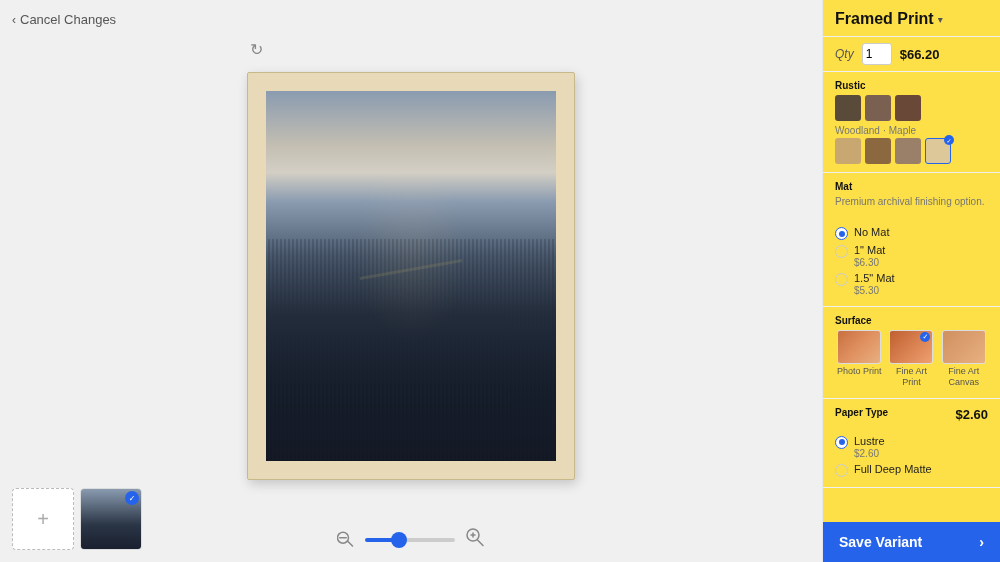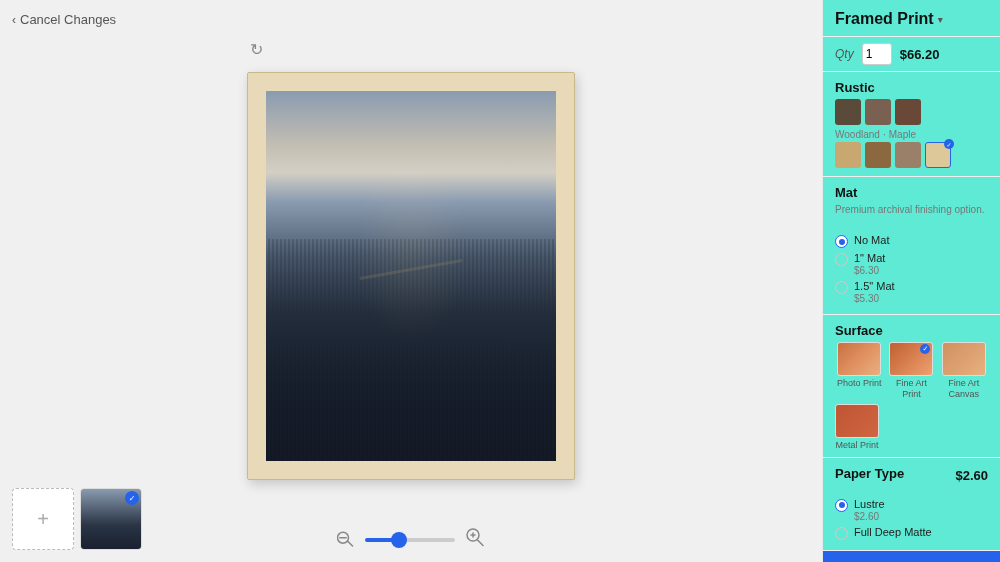--- a/index.html
+++ b/index.html
@@ -230,21 +230,21 @@
 
     .thumb-badge::after {
       content: '✓';
       color: white;
       font-size: 8px;
     }
 
     
     .right-panel {
       width: 178px;
-      background: #5eead4;
+      background: #fde047;
       border-left: 1px solid #e5e7eb;
       display: flex;
       flex-direction: column;
       overflow-y: auto;
     }
 
     
     .rp-title-bar {
       display: flex;
       align-items: center;
@@ -294,21 +294,21 @@
       color: #111;
     }
 
     
     .rp-section {
       padding: 8px 12px 6px;
       border-bottom: 1px solid #f0f0f0;
     }
 
     .rp-section-title {
-      font-size: 13px;
+      font-size: 10px;
       font-weight: 600;
       color: #111;
       margin-bottom: 4px;
     }
 
     .rp-section-subtitle {
       font-size: 10px;
       color: #777;
       margin-bottom: 19px;
     }
@@ -623,27 +623,20 @@
       <div class="surface-item">
         <div class="surface-thumb fine-art-print-thumb selected"></div>
         <span class="surface-label">Fine Art Print</span>
       </div>
 
       <div class="surface-item">
         <div class="surface-thumb fine-art-canvas-thumb"></div>
         <span class="surface-label">Fine Art Canvas</span>
       </div>
     </div>
-    <div class="surface-row-2">
-
-      <div class="surface-item">
-        <div class="surface-thumb metal-print-thumb"></div>
-        <span class="surface-label">Metal Print</span>
-      </div>
-    </div>
   </div>
 
   <div class="rp-section">
     <div class="rp-paper-header">
       <span class="rp-section-title">Paper Type</span>
       <span class="rp-price">$2.60</span>
     </div>
     <div class="radio-option">
       <div class="radio-circle selected"></div>
       <div class="radio-text">

